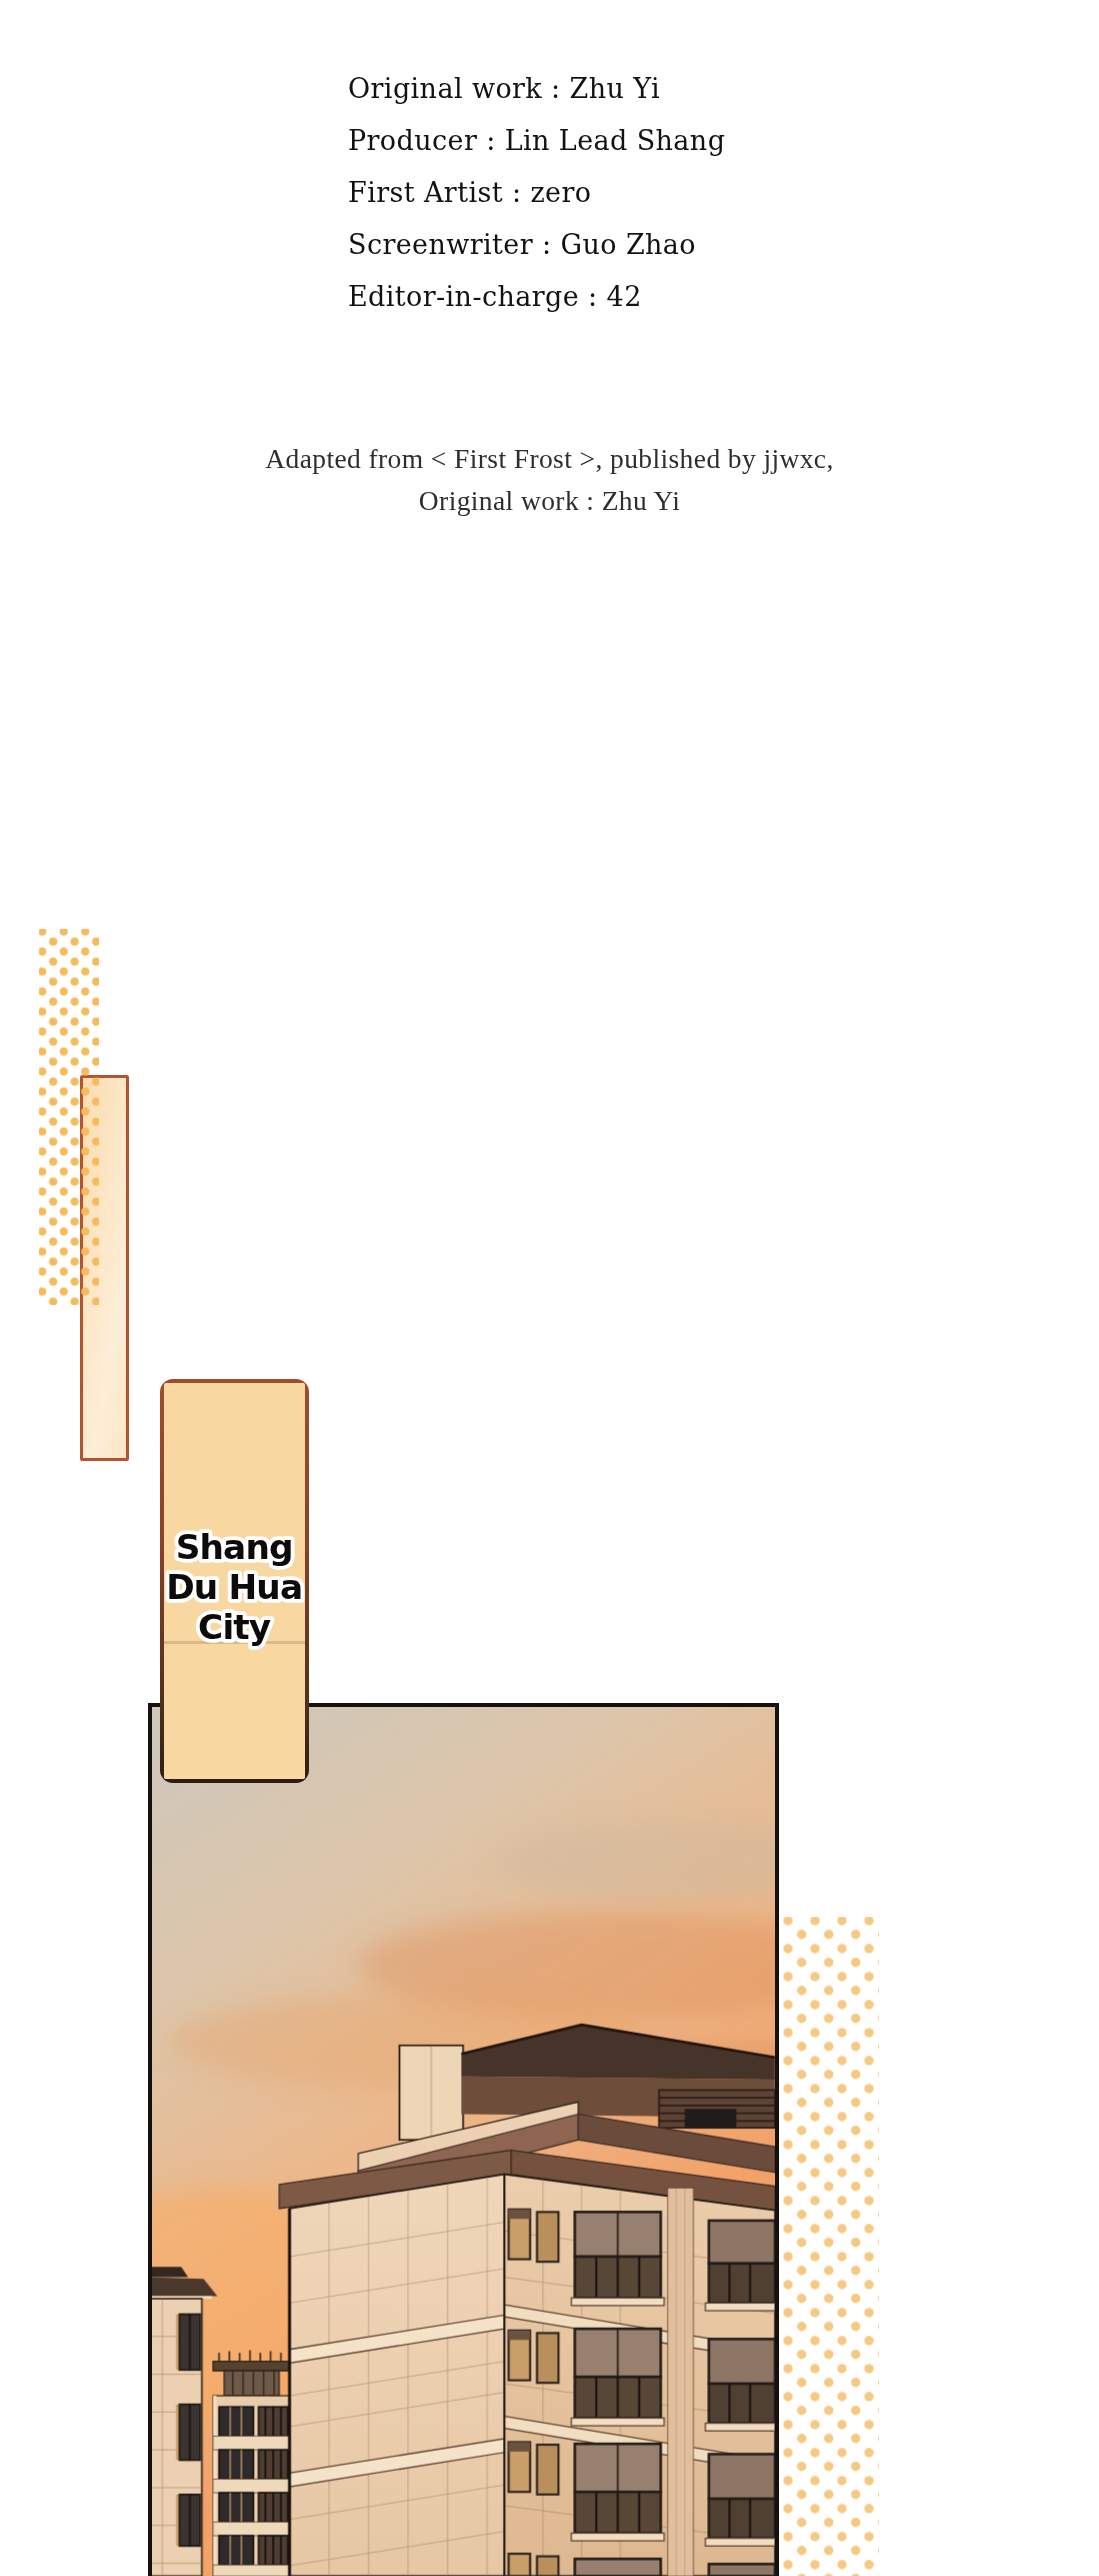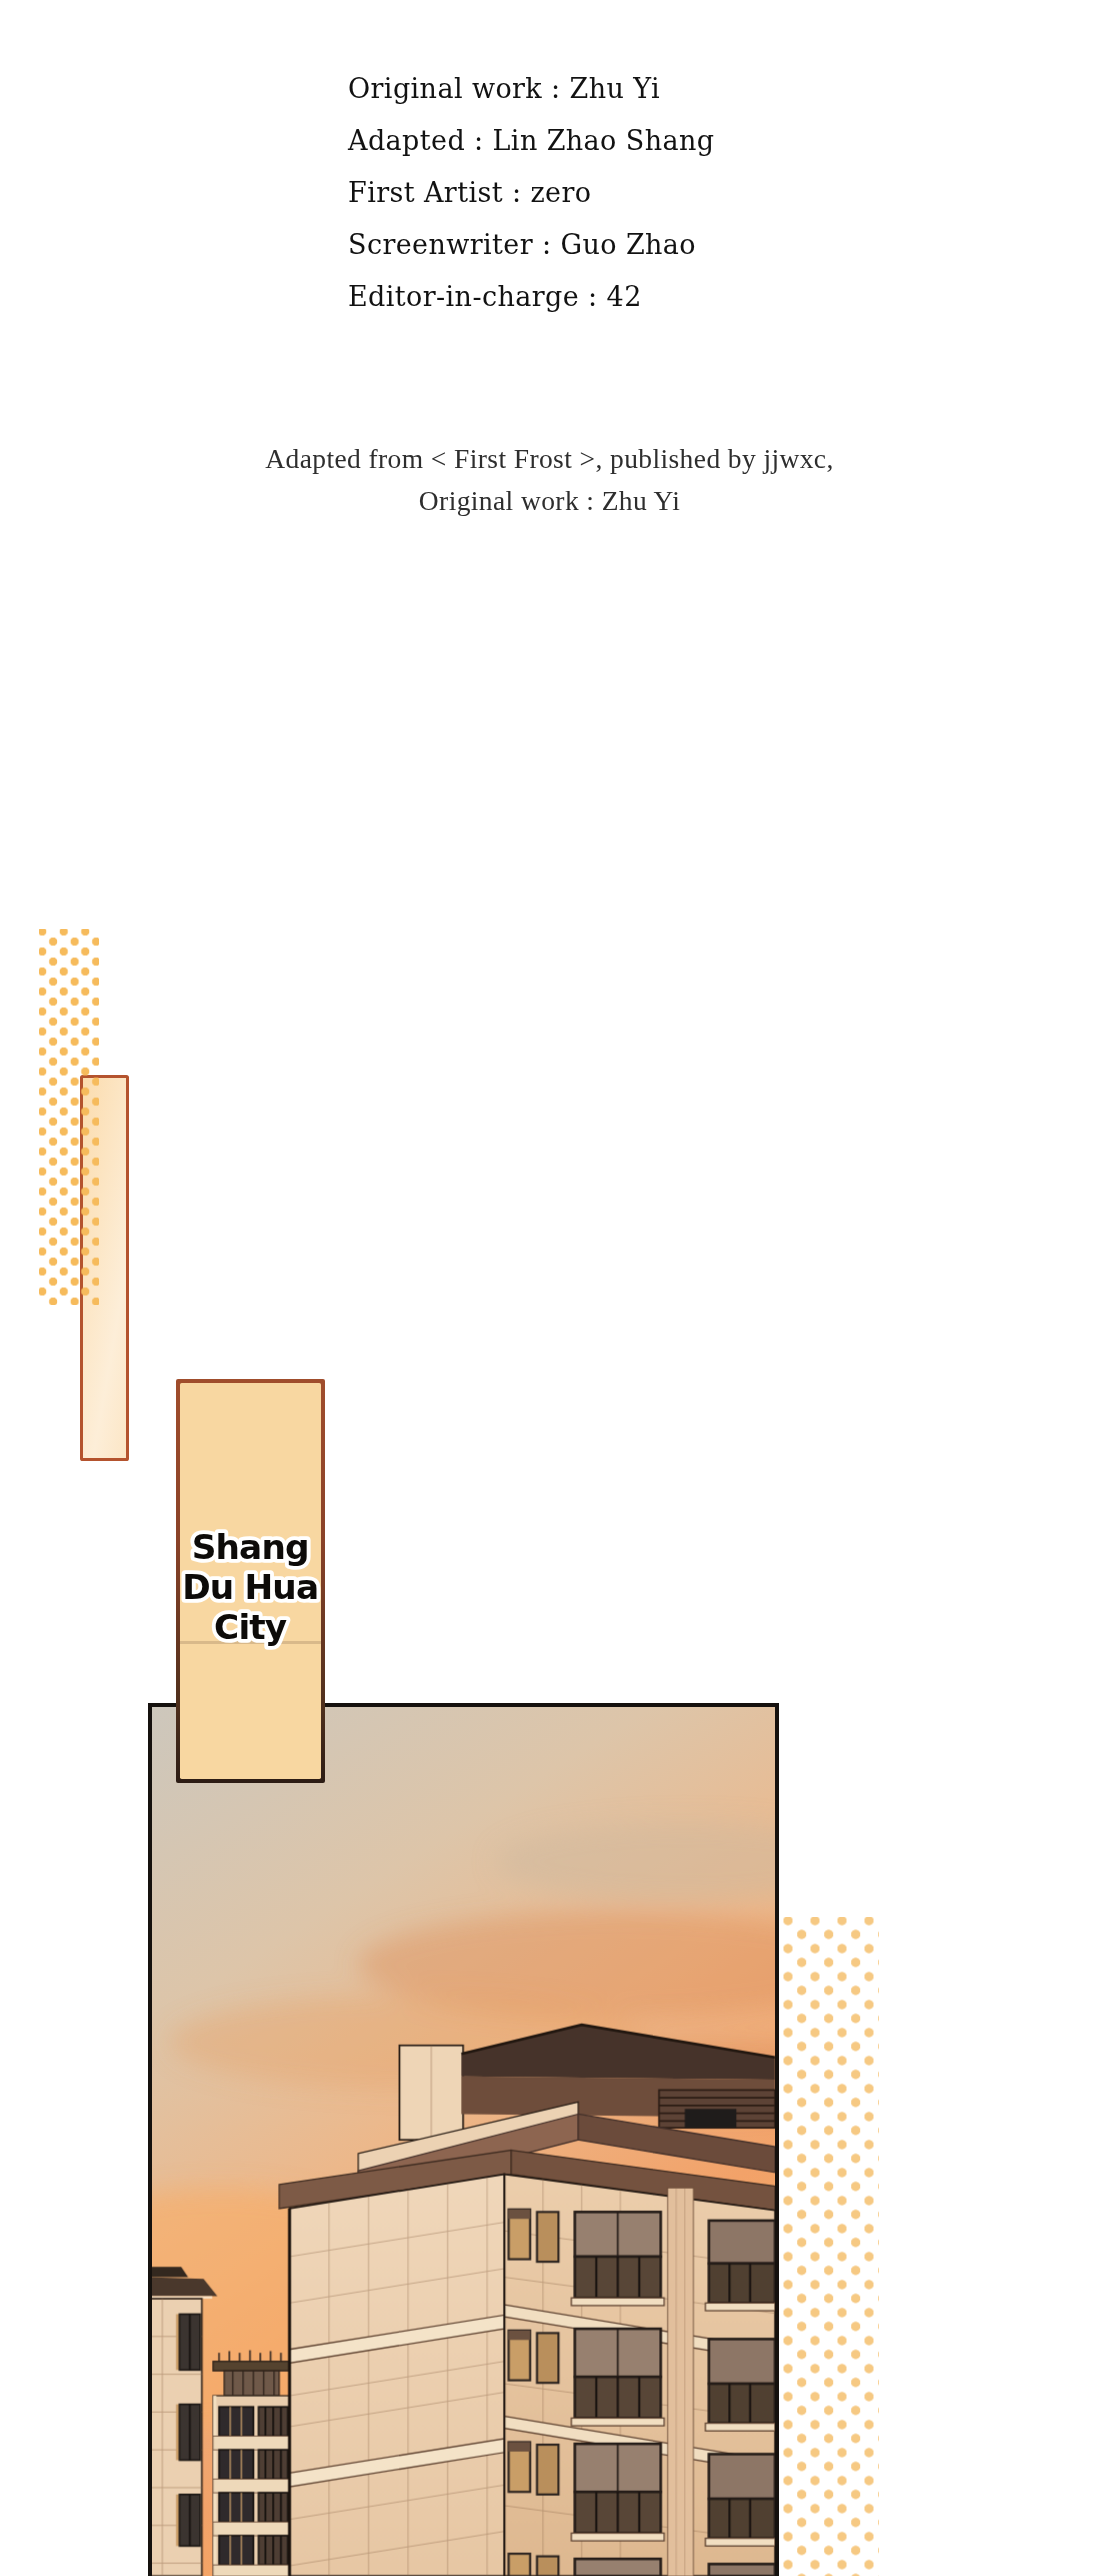--- a/index.html
+++ b/index.html
@@ -30,42 +30,42 @@
       radial-gradient(circle, #f6c983 4.3px, rgba(246,201,131,0) 5px);
     background-size:27px 28px;
     background-position:5.2px 3.4px, 18.5px 17.6px;}
 
   
   #tall-rect{left:80px;top:1075px;width:49px;height:386px;box-sizing:border-box;
     border:3.4px solid #b4532e;border-radius:2.6px;z-index:3;
     background:linear-gradient(100deg,#fbdcae 0%,#fdeed8 70%,#fce6c6 100%);}
 
   
-  #label-box{left:176px;top:1379px;width:149px;height:404px;box-sizing:border-box;
+  #label-box{left:160px;top:1379px;width:149px;height:404px;box-sizing:border-box;
     background:linear-gradient(180deg,#a04d2c 0%,#8a4228 40%,#50301d 80%,#2c1c14 100%);
-    border-radius:2px;padding:4.3px;z-index:20;}
+    border-radius:13px;padding:4.3px;z-index:20;}
   #label-inner{width:100%;height:100%;background:#f8d7a1;border-radius:1.7px;position:relative;}
   #label-inner .through-line{position:absolute;left:0;top:258px;width:100%;height:2.6px;
     background:#8a6b4f;opacity:.28;}
   #label-text-svg{position:absolute;inset:0;width:100%;height:100%;}
   #label-text-svg text{font-family:"DejaVu Sans", sans-serif;font-weight:bold;font-size:40px;
     letter-spacing:-1px;fill:#0d0b09;stroke:#ffffff;stroke-width:9px;
     paint-order:stroke;stroke-linejoin:round;text-anchor:middle;}
 
   
   #panel{left:148px;top:1703px;width:631px;height:873px;box-sizing:border-box;
     border:4.3px solid #15110e;border-bottom:none;background:#e8c9a4;z-index:10;}
   #panel svg{display:block;}
 </style>
 </head>
 <body>
 
 <div class="abs" id="credits">
   <div>Original work : Zhu Yi</div>
-  <div>Adapted : Lin Zhao Shang</div>
+  <div>Producer : Lin Lead Shang</div>
   <div>First Artist : zero</div>
   <div>Screenwriter : Guo Zhao</div>
   <div>Editor-in-charge : 42</div>
 </div>
 
 <div class="abs" id="adaptation">
   <div>Adapted from &lt; First Frost &gt;, published by jjwxc,</div>
   <div>Original work : Zhu Yi</div>
 </div>
 

